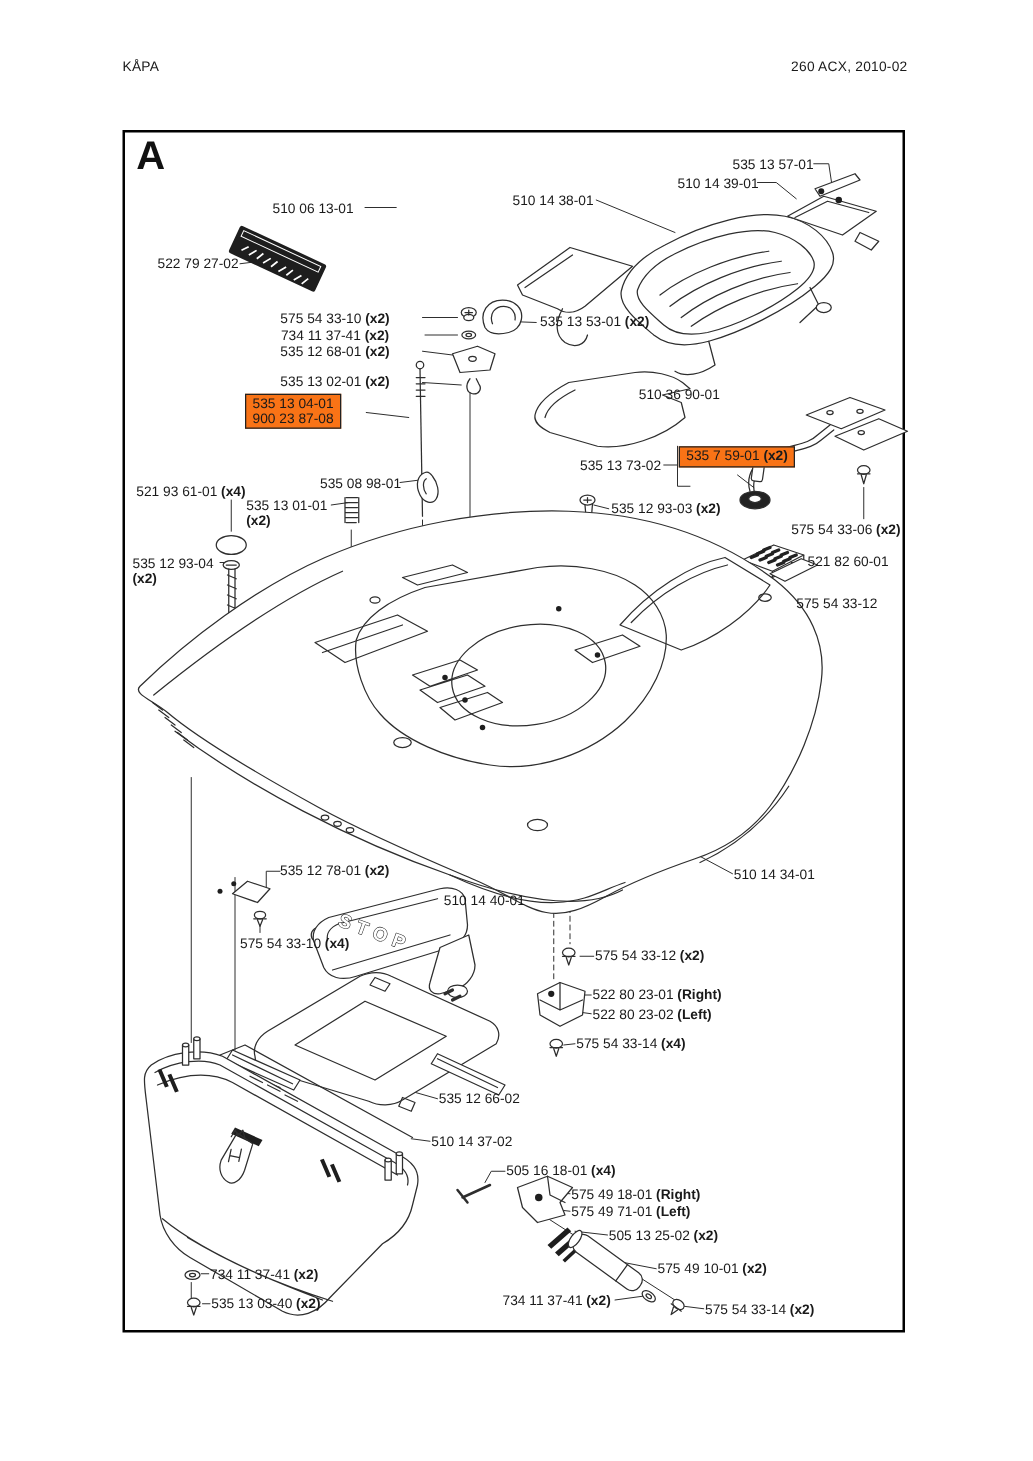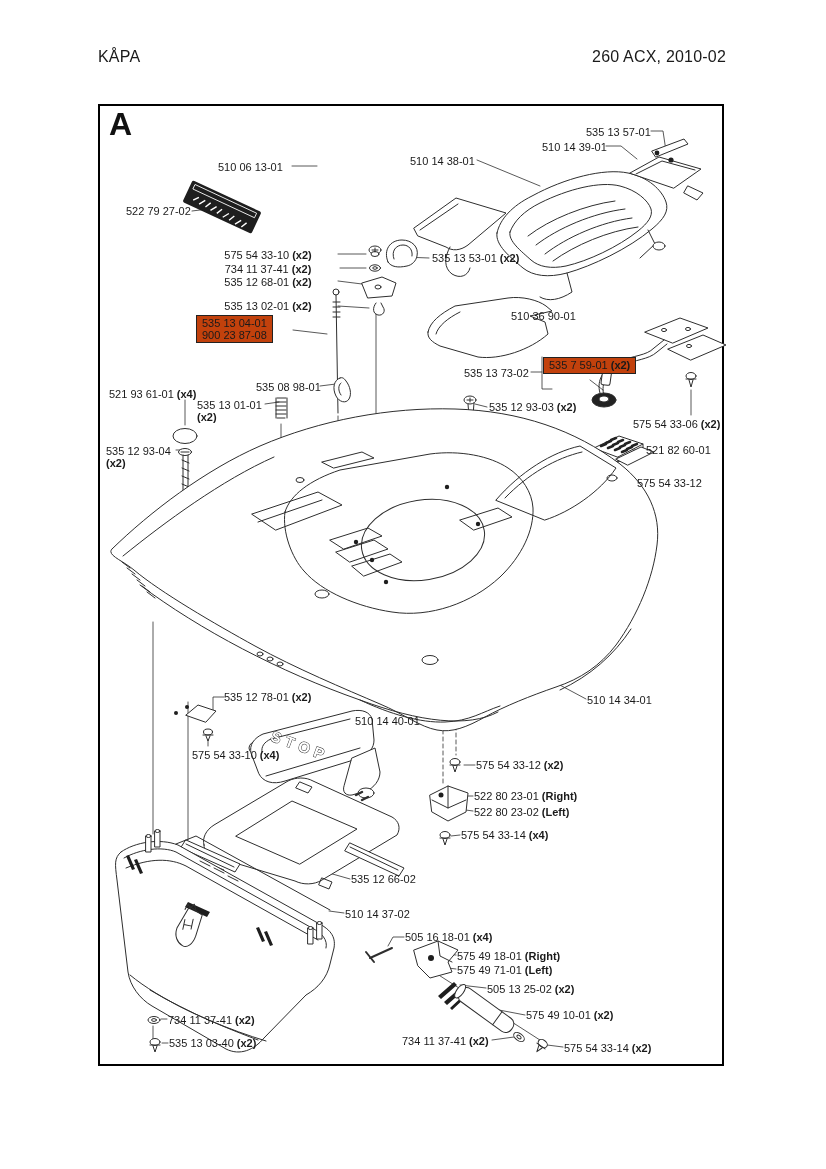--- a/index.html
+++ b/index.html
@@ -1,28 +1,28 @@
 <!DOCTYPE html>
 <html><head>
 <meta charset="utf-8">
 <style>
   html,body{margin:0;padding:0}
   body{width:826px;height:1169px;background:#fff;font-family:"Liberation Sans",sans-serif;position:relative;overflow:hidden}
-  .hdr{position:absolute;top:48px;font-size:16px;color:#1a1a1a;letter-spacing:.2px}
+  .hdr{position:absolute;top:48px;font-size:11px;color:#1a1a1a;letter-spacing:.2px}
   .frame{position:absolute;left:98px;top:104px;width:626px;height:962px;border:2.5px solid #000;box-sizing:border-box;background:#fff}
   .sec{position:absolute;left:109px;top:108px;font-size:32px;font-weight:bold;color:#111;line-height:1}
   svg.draw{position:absolute;left:0;top:0;width:826px;height:1169px}
   svg .ln{stroke:#2e2e2e;stroke-width:1;fill:none;stroke-linejoin:round;stroke-linecap:round}
   svg .f{fill:#fff}
   svg .d{fill:#1e1e1e;stroke:none}
   svg .thin{stroke-width:.8}
   .lbl{position:absolute;font-size:11px;color:#1a1a1a;white-space:nowrap;line-height:13px}
   .lbl .q{font-weight:bold;margin-left:3px}
   .ra{text-align:center;width:138px}
-  .bx{border:1.2px solid #222;padding:1px 5px;background:#c2410c}
+  .bx{border:1.2px solid #222;padding:1px 5px;background:#f97316}
   .c{text-align:center}
   .stk{line-height:12px}
 </style>
 </head>
 <body>
 
 <div class="hdr" style="left:98px">KÅPA</div>
 <div class="hdr" style="right:100px">260 ACX, 2010-02</div>
 
 <div class="frame"></div>

